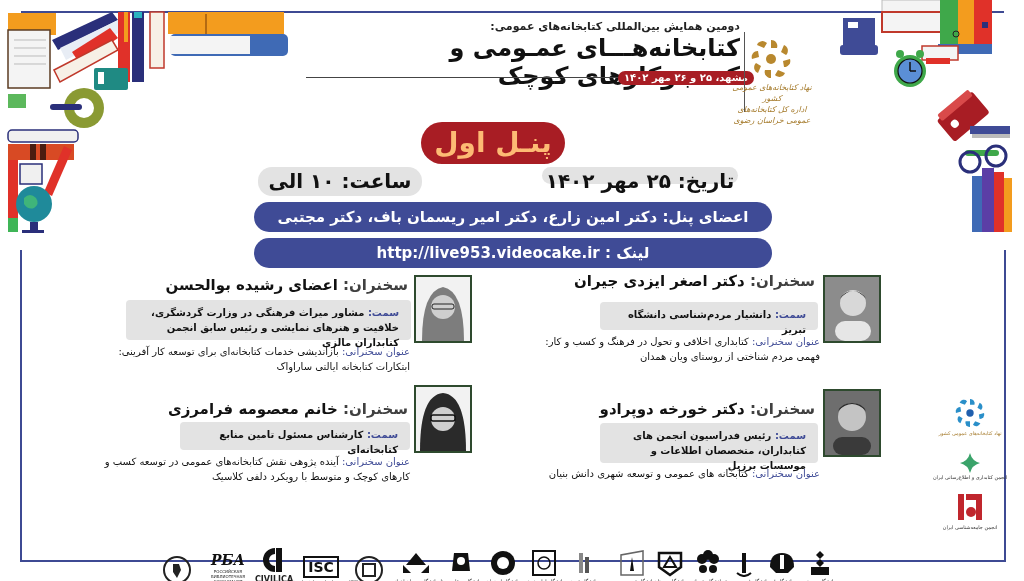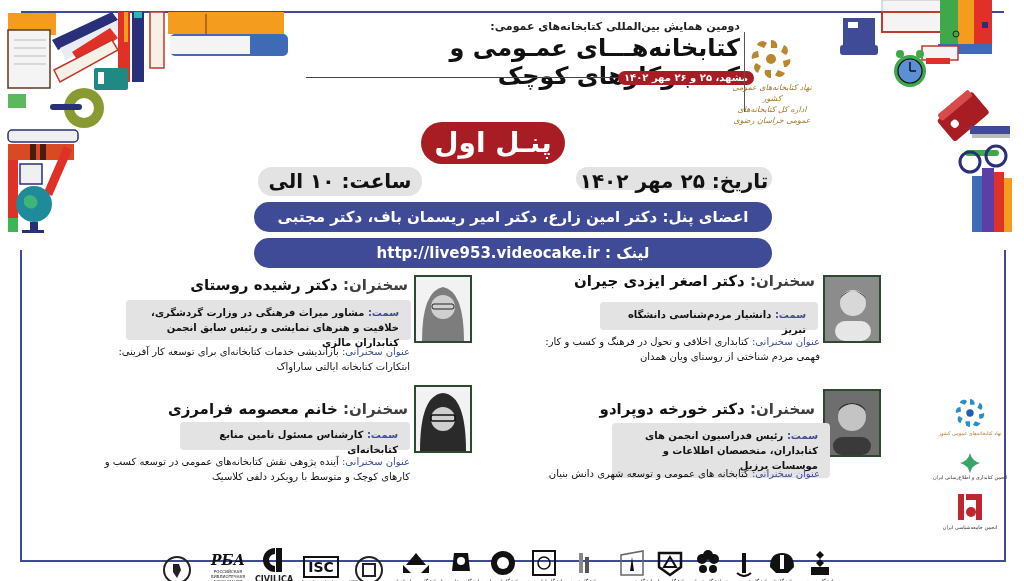--- a/index.html
+++ b/index.html
@@ -19,24 +19,24 @@
   .conf-title { left: 300px; top: 34px; width: 440px; font-size: 24px; font-weight: bold; color: #111; letter-spacing: -0.5px; }
   .conf-date { left: 618px; top: 71px; height: 14px; padding: 0 6px; background: #a81d24; color: #fff; border-radius: 7px; font-size: 10px; font-weight: bold; line-height: 14px; }
   .conf-date-line { left: 306px; top: 77px; width: 312px; height: 1px; background: #444; }
   .header-divider { left: 744px; top: 32px; width: 1px; height: 80px; background: #555; }
 
   
   .main-logo { left: 748px; top: 36px; width: 46px; height: 46px; }
   .main-logo-caption { left: 732px; top: 82px; width: 80px; font-size: 8px; color: #a67c2e; font-style: italic; text-align: center; line-height: 11px; }
 
   
-  .panel-badge { left: 421px; top: 122px; width: 144px; height: 42px; background: #a81d24; border-radius: 21px; color: #ffffff; font-size: 28px; font-weight: bold; text-align: center; line-height: 42px; }
+  .panel-badge { left: 421px; top: 122px; width: 144px; height: 42px; background: #a81d24; border-radius: 21px; color: #fdba74; font-size: 28px; font-weight: bold; text-align: center; line-height: 42px; }
 
   .pill-grey { background: #e3e3e3; border-radius: 14px; font-weight: bold; font-size: 20px; color: #111; text-align: center; }
-  .date-pill { left: 576px; top: 167px; width: 196px; height: 23px; line-height: 29px; }
+  .date-pill { left: 542px; top: 167px; width: 196px; height: 17px; line-height: 29px; }
   .time-pill { left: 258px; top: 167px; width: 164px; height: 29px; line-height: 29px; }
 
   .pill-blue { background: #3f4b96; color: #fff; border-radius: 15px; font-weight: bold; font-size: 15px; text-align: center; }
   .members-pill { left: 254px; top: 202px; width: 518px; height: 30px; line-height: 30px; }
   .link-pill { left: 254px; top: 238px; width: 518px; height: 30px; line-height: 30px; }
   .link-url { direction: ltr; unicode-bidi: embed; }
 
   
   .photo { width: 58px; height: 68px; border: 2px solid #2e4a2e; background: #777; overflow: hidden; }
   .speaker-name { font-size: 15px; font-weight: bold; color: #111; white-space: nowrap; }
@@ -195,21 +195,21 @@
 <div class="abs photo" style="left:414px;top:275px;">
   <svg width="54" height="64">
       <rect width="54" height="64" fill="#f2f2f2"></rect>
       <path d="M6 64 q0 -50 21 -54 q21 4 21 54z" fill="#7d7d7d"></path>
       <circle cx="27" cy="30" r="12" fill="#cfcfcf"></circle>
       <rect x="16" y="27" width="22" height="5" rx="2" fill="none" stroke="#222"></rect>
     </svg>
 </div>
 <div class="abs speaker-name rtl" style="left:180px;top:276px;width:228px;">
   <span class="lbl">سخنران:</span>
-  <span>دکتر رشیده روستای</span>
+  <span>اعضای رشیده بوالحسن</span>
 </div>
 <div class="abs role-box rtl" style="left:126px;top:300px;width:285px;height:40px;">
   <span class="lbl">سمت:</span>
   <span>مشاور میراث فرهنگی در وزارت گردشگری، خلاقیت و هنرهای نمایشی و رئیس سابق انجمن کتابداران مالزی</span>
 </div>
 <div class="abs talk rtl" style="left:92px;top:344px;width:318px;">
   <span class="lbl">عنوان سخنرانی:</span>
   <span>بازاندیشی خدمات کتابخانه‌ای برای توسعه کار آفرینی: ابتکارات کتابخانه ایالتی ساراواک</span>
 </div>
 
@@ -218,21 +218,21 @@
       <rect width="54" height="64" fill="#6e6e6e"></rect>
       <circle cx="27" cy="26" r="14" fill="#c4c4c4"></circle>
       <rect x="8" y="46" width="38" height="18" rx="9" fill="#3a3a3a"></rect>
       <path d="M13 20 q14 -14 28 0 q-4 -8 -14 -8 q-10 0 -14 8z" fill="#2a2a2a"></path>
     </svg>
 </div>
 <div class="abs speaker-name rtl" style="left:580px;top:400px;width:235px;">
   <span class="lbl">سخنران:</span>
   <span>دکتر خورخه دوپرادو</span>
 </div>
-<div class="abs role-box rtl" style="left:600px;top:423px;width:218px;height:55px;margin-left:12px;">
+<div class="abs role-box rtl" style="left:600px;top:423px;width:218px;height:40px;">
   <span class="lbl">سمت:</span>
   <span>رئیس فدراسیون انجمن های کتابداران، متخصصان اطلاعات و موسسات برزیل</span>
 </div>
 <div class="abs talk rtl" style="left:530px;top:466px;width:290px;">
   <span class="lbl">عنوان سخنرانی:</span>
   <span>کتابخانه های عمومی و توسعه شهری دانش بنیان</span>
 </div>
 
 <div class="abs photo" style="left:414px;top:385px;">
   <svg width="54" height="64">

